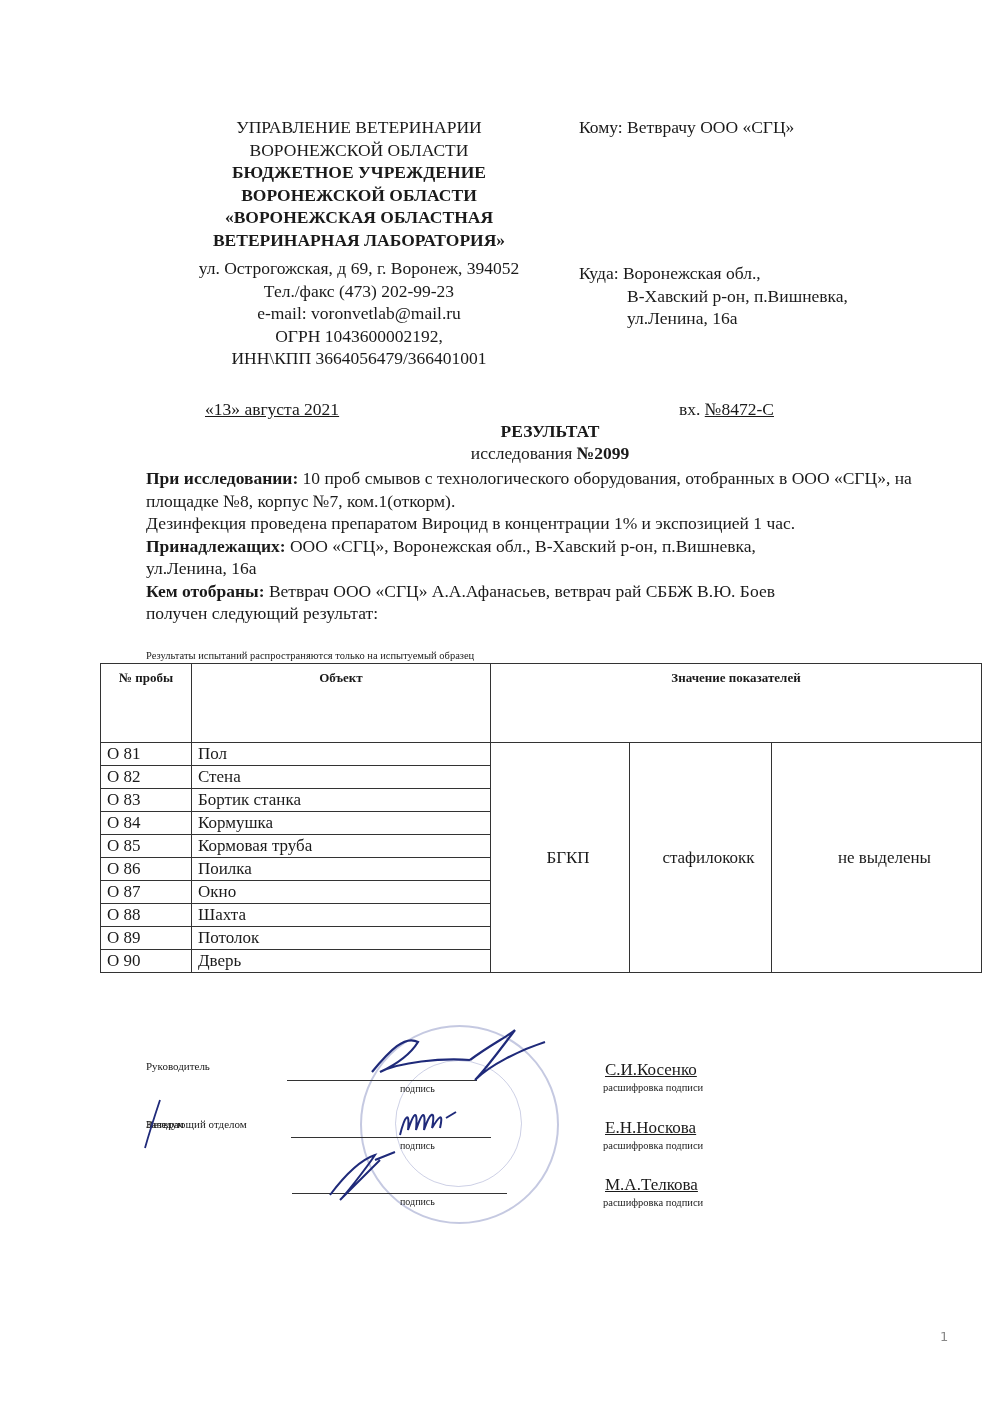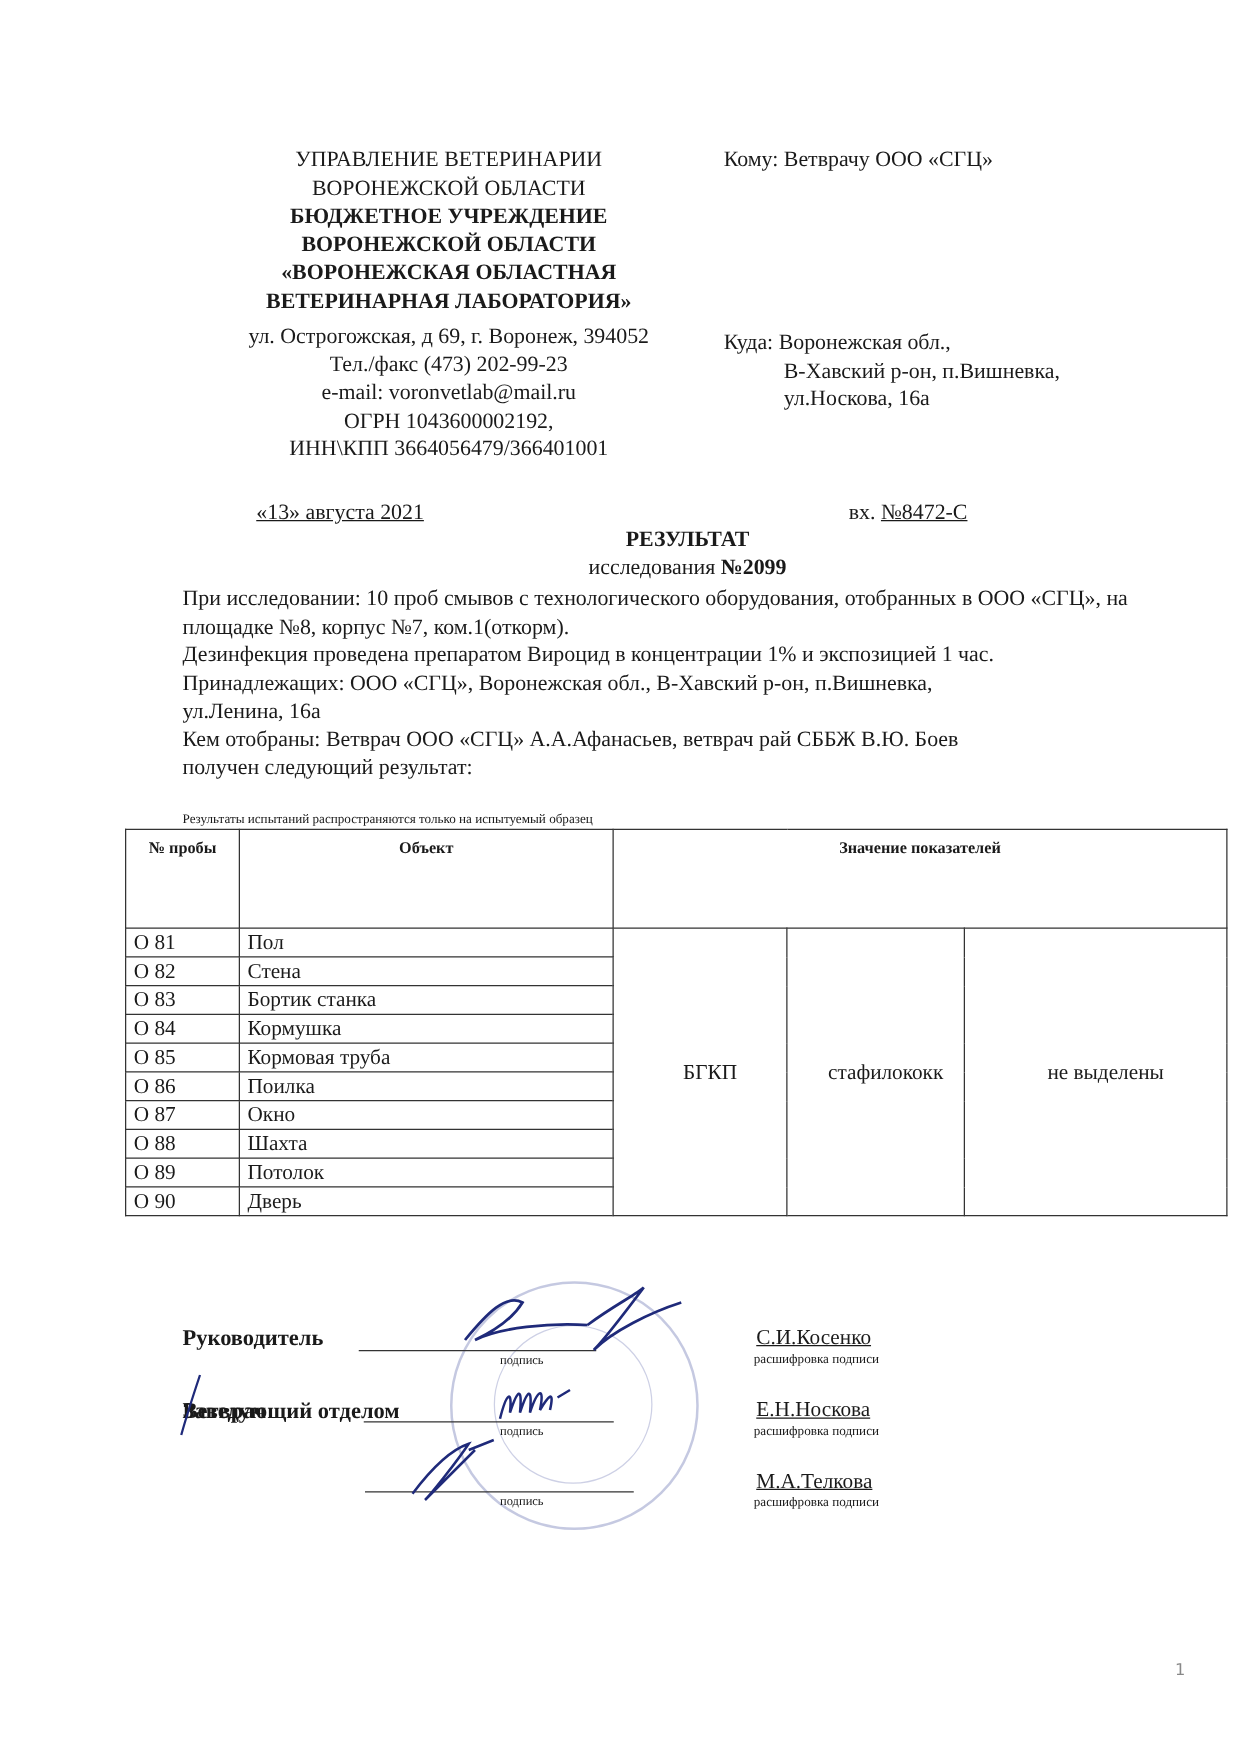--- a/index.html
+++ b/index.html
@@ -12,29 +12,29 @@
   .to { left: 579px; top: 116px; font-size: 17.5px; line-height: 22.5px; }
   .where { left: 579px; top: 262px; font-size: 17.5px; line-height: 22.5px; }
   .where .indent { padding-left: 48px; }
   .date { left: 205px; top: 399px; font-size: 17.5px; text-decoration: underline; }
   .inno { left: 679px; top: 399px; font-size: 17.5px; }
   .inno .u { text-decoration: underline; }
   .title { left: 0; width: 1100px; top: 421px; text-align: center; font-size: 17.5px; font-weight: bold; }
   .subtitle { left: 0; width: 1100px; top: 443px; text-align: center; font-size: 17.5px; }
   .subtitle b { font-weight: bold; }
   .body-text { left: 146px; top: 467px; width: 800px; font-size: 17.5px; line-height: 22.5px; }
-  .body-text b { font-weight: normal; }
+  .body-text b { font-weight: bold; }
   .note { left: 146px; top: 650px; font-size: 10.5px; }
   table.results { position: absolute; left: 100px; top: 663px; border-collapse: collapse; font-size: 17px; }
   table.results td, table.results th { border: 1.5px solid #333; padding: 0 6px; }
   table.results th { font-weight: bold; vertical-align: top; height: 72px; padding-top: 6px; font-size: 13px; }
   table.results td.num { width: 78px; height: 22px; line-height: 22px; }
   table.results td.obj { width: 286px; text-align: left; }
   table.results td.merged { text-align: center; vertical-align: middle; padding-left: 22px; }
-  .sig-row { position: absolute; font-size: 18px; font-weight: bold; }
+  .sig-row { position: absolute; font-size: 11px; }
   .sig-label { left: 146px; }
   .sig-line { position: absolute; border-bottom: 1.2px solid #333; }
   .sig-caption { position: absolute; font-size: 10px; }
   .sig-name { position: absolute; left: 605px; font-size: 17px; text-decoration: underline; font-family: Liberation Serif, serif; }
   .sig-decode { position: absolute; left: 603px; font-size: 10.5px; }
   .stamp { position: absolute; left: 360px; top: 1025px; width: 195px; height: 195px; border-radius: 50%;
            border: 2.5px solid rgba(90,100,170,0.35); }
   .stamp-inner { position: absolute; left: 395px; top: 1060px; width: 125px; height: 125px; border-radius: 50%;
            border: 1.5px solid rgba(90,100,170,0.3); }
   .page-num { left: 940px; top: 1329px; font-family: "DejaVu Sans", sans-serif; font-size: 13px; color: #888; }
@@ -54,21 +54,21 @@
   <div>Тел./факс (473) 202-99-23</div>
   <div>e-mail: voronvetlab@mail.ru</div>
   <div>ОГРН 1043600002192,</div>
   <div>ИНН\КПП 3664056479/366401001</div>
 </div>
 
 <div class="abs to">Кому: Ветврачу ООО «СГЦ»</div>
 <div class="abs where">
   <div>Куда: Воронежская обл.,</div>
   <div class="indent">В-Хавский р-он, п.Вишневка,</div>
-  <div class="indent">ул.Носкова, 16а</div>
+  <div class="indent">ул.Ленина, 16а</div>
 </div>
 
 <div class="abs date">«13» августа 2021</div>
 <div class="abs inno"><span>вх. </span><span class="u">№8472-С</span></div>
 
 <div class="abs title">РЕЗУЛЬТАТ</div>
 <div class="abs subtitle"><span>исследования </span><b>№2099</b></div>
 
 <div class="abs body-text">
   <div><b>При исследовании:</b><span> 10 проб смывов с технологического оборудования, отобранных в ООО «СГЦ», на площадке №8, корпус №7, ком.1(откорм).</span></div>

